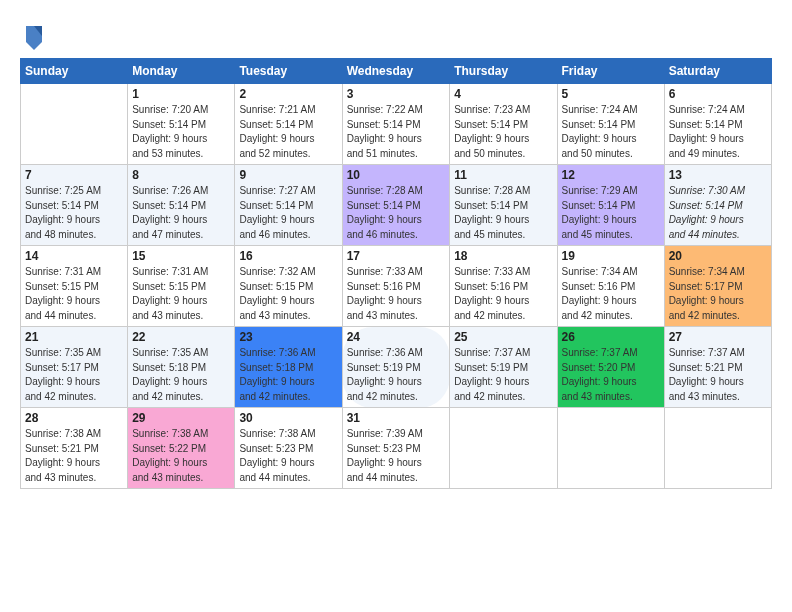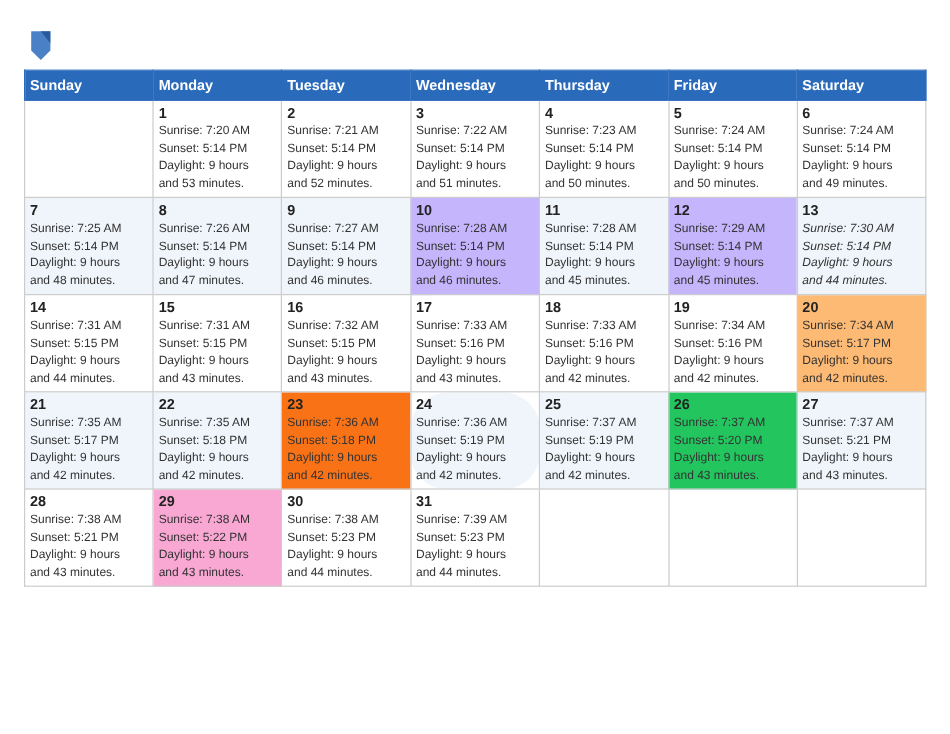--- a/index.html
+++ b/index.html
@@ -285,21 +285,21 @@
 Daylight: 9 hours
 and 42 minutes.</div>
           </td>
           <td style="background: rgb(240, 245, 251);">
             <span class="day-num">22</span>
             <div class="cell-info" style="white-space: pre-line;">Sunrise: 7:35 AM
 Sunset: 5:18 PM
 Daylight: 9 hours
 and 42 minutes.</div>
           </td>
-          <td style="background: #f97316; margin-left: 28px;">
+          <td style="background: #3b82f6; margin-left: 28px;">
             <span class="day-num">23</span>
             <div class="cell-info" style="white-space: pre-line;">Sunrise: 7:36 AM
 Sunset: 5:18 PM
 Daylight: 9 hours
 and 42 minutes.</div>
           </td>
           <td style="background: rgb(240, 245, 251); border-radius: 31px;">
             <span class="day-num">24</span>
             <div class="cell-info" style="white-space: pre-line;">Sunrise: 7:36 AM
 Sunset: 5:19 PM

